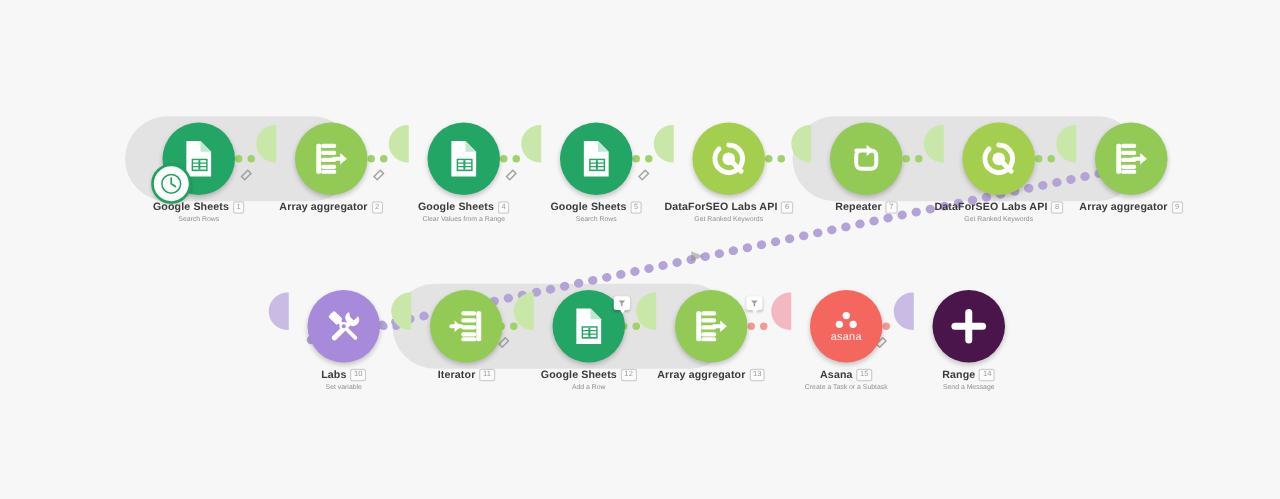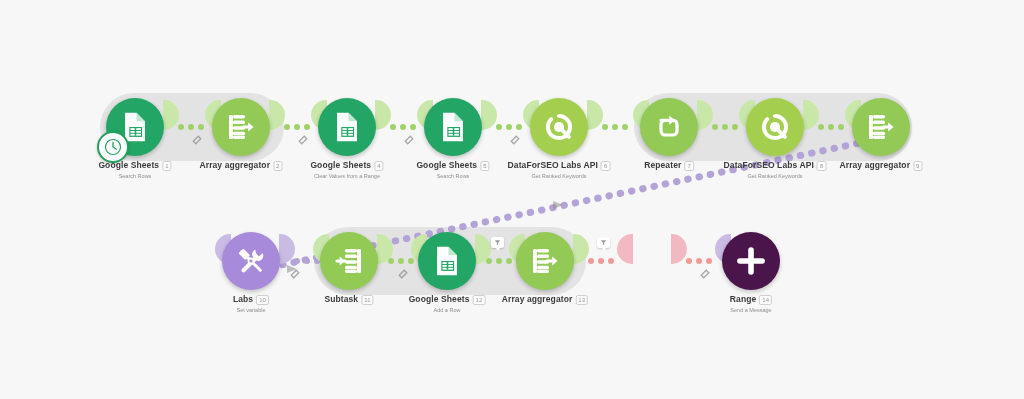--- a/index.html
+++ b/index.html
@@ -14,21 +14,21 @@
 
   
   .capsule{
     position:absolute;
     background:#e3e3e3;
     border-radius:40px;
     z-index:1;
   }
 
   
-  .module{position:absolute;z-index:5;}
+  .module{position:absolute;z-index:5;margin-left:24px;}
   .bubble{
     position:relative;
     width:58px;height:58px;border-radius:50%;
     display:flex;align-items:center;justify-content:center;
     box-shadow:0 2px 4px rgba(0,0,0,.22);
   }
   .bubble svg{display:block;}
 
   
   .nub{
@@ -428,21 +428,21 @@
         <rect x="9" y="7.2" width="9" height="2.6" rx="1.2" fill="#fff"></rect>
         <rect x="9" y="11.4" width="9" height="2.6" rx="1.2" fill="#fff"></rect>
         <rect x="9" y="15.6" width="9" height="2.6" rx="1.2" fill="#fff"></rect>
         <rect x="9" y="18.6" width="9" height="2.4" rx="1.1" fill="#fff"></rect>
         <path d="M3 12 h6" stroke="#fff" stroke-width="2.4" stroke-linecap="round"></path>
         <path d="M5 8.6 L9 12 L5 15.4 Z" fill="#fff"></path>
       </svg>
     </div>
     <div class="label">
       <div class="ltitle">
-        <span>Subtask</span>
+        <span>Iterator</span>
         <span class="lnum">11</span>
       </div>
       <div class="lsub"></div>
     </div>
   </div>
 
   <div class="module" style="left:418px;top:232px;">
     <div class="bubble" style="background:#23a566;">
       <svg width="34" height="34" viewBox="0 0 24 24">
         <path d="M5 2 h8 l6 6 v14 H5 Z" fill="#ffffff"></path>
@@ -478,20 +478,37 @@
     </div>
     <div class="label">
       <div class="ltitle">
         <span>Array aggregator</span>
         <span class="lnum">13</span>
       </div>
       <div class="lsub"></div>
     </div>
   </div>
 
+  <div class="module" style="left:624px;top:232px;">
+    <div class="bubble" style="background:#f4675f;">
+      <svg width="38" height="38" viewBox="0 0 40 40">
+        <circle cx="20" cy="11" r="3.1" fill="#fff"></circle>
+        <circle cx="14.2" cy="18.4" r="3.1" fill="#fff"></circle>
+        <circle cx="25.8" cy="18.4" r="3.1" fill="#fff"></circle>
+        <text x="20" y="31.5" font-family="'Liberation Sans',sans-serif" font-size="9.2" fill="#fff" text-anchor="middle" letter-spacing="0.2">asana</text>
+      </svg>
+    </div>
+    <div class="label">
+      <div class="ltitle">
+        <span>Asana</span>
+        <span class="lnum">15</span>
+      </div>
+      <div class="lsub">Create a Task or a Subtask</div>
+    </div>
+  </div>
 
   <div class="module" style="left:722px;top:232px;">
     <div class="bubble" style="background:#4a154b;">
       <svg width="32" height="32" viewBox="0 0 24 24">
         <rect x="9.9" y="1.6" width="4.2" height="10.6" rx="2.1" fill="#fff"></rect>
         <rect x="9.9" y="11.8" width="4.2" height="10.6" rx="2.1" fill="#fff"></rect>
         <rect x="1.6" y="9.9" width="10.6" height="4.2" rx="2.1" fill="#fff"></rect>
         <rect x="11.8" y="9.9" width="10.6" height="4.2" rx="2.1" fill="#fff"></rect>
         <rect x="4.3" y="4.3" width="4.2" height="4.2" rx="2.1" fill="#4a154b"></rect>
         <rect x="15.5" y="4.3" width="4.2" height="4.2" rx="2.1" fill="#4a154b"></rect>

